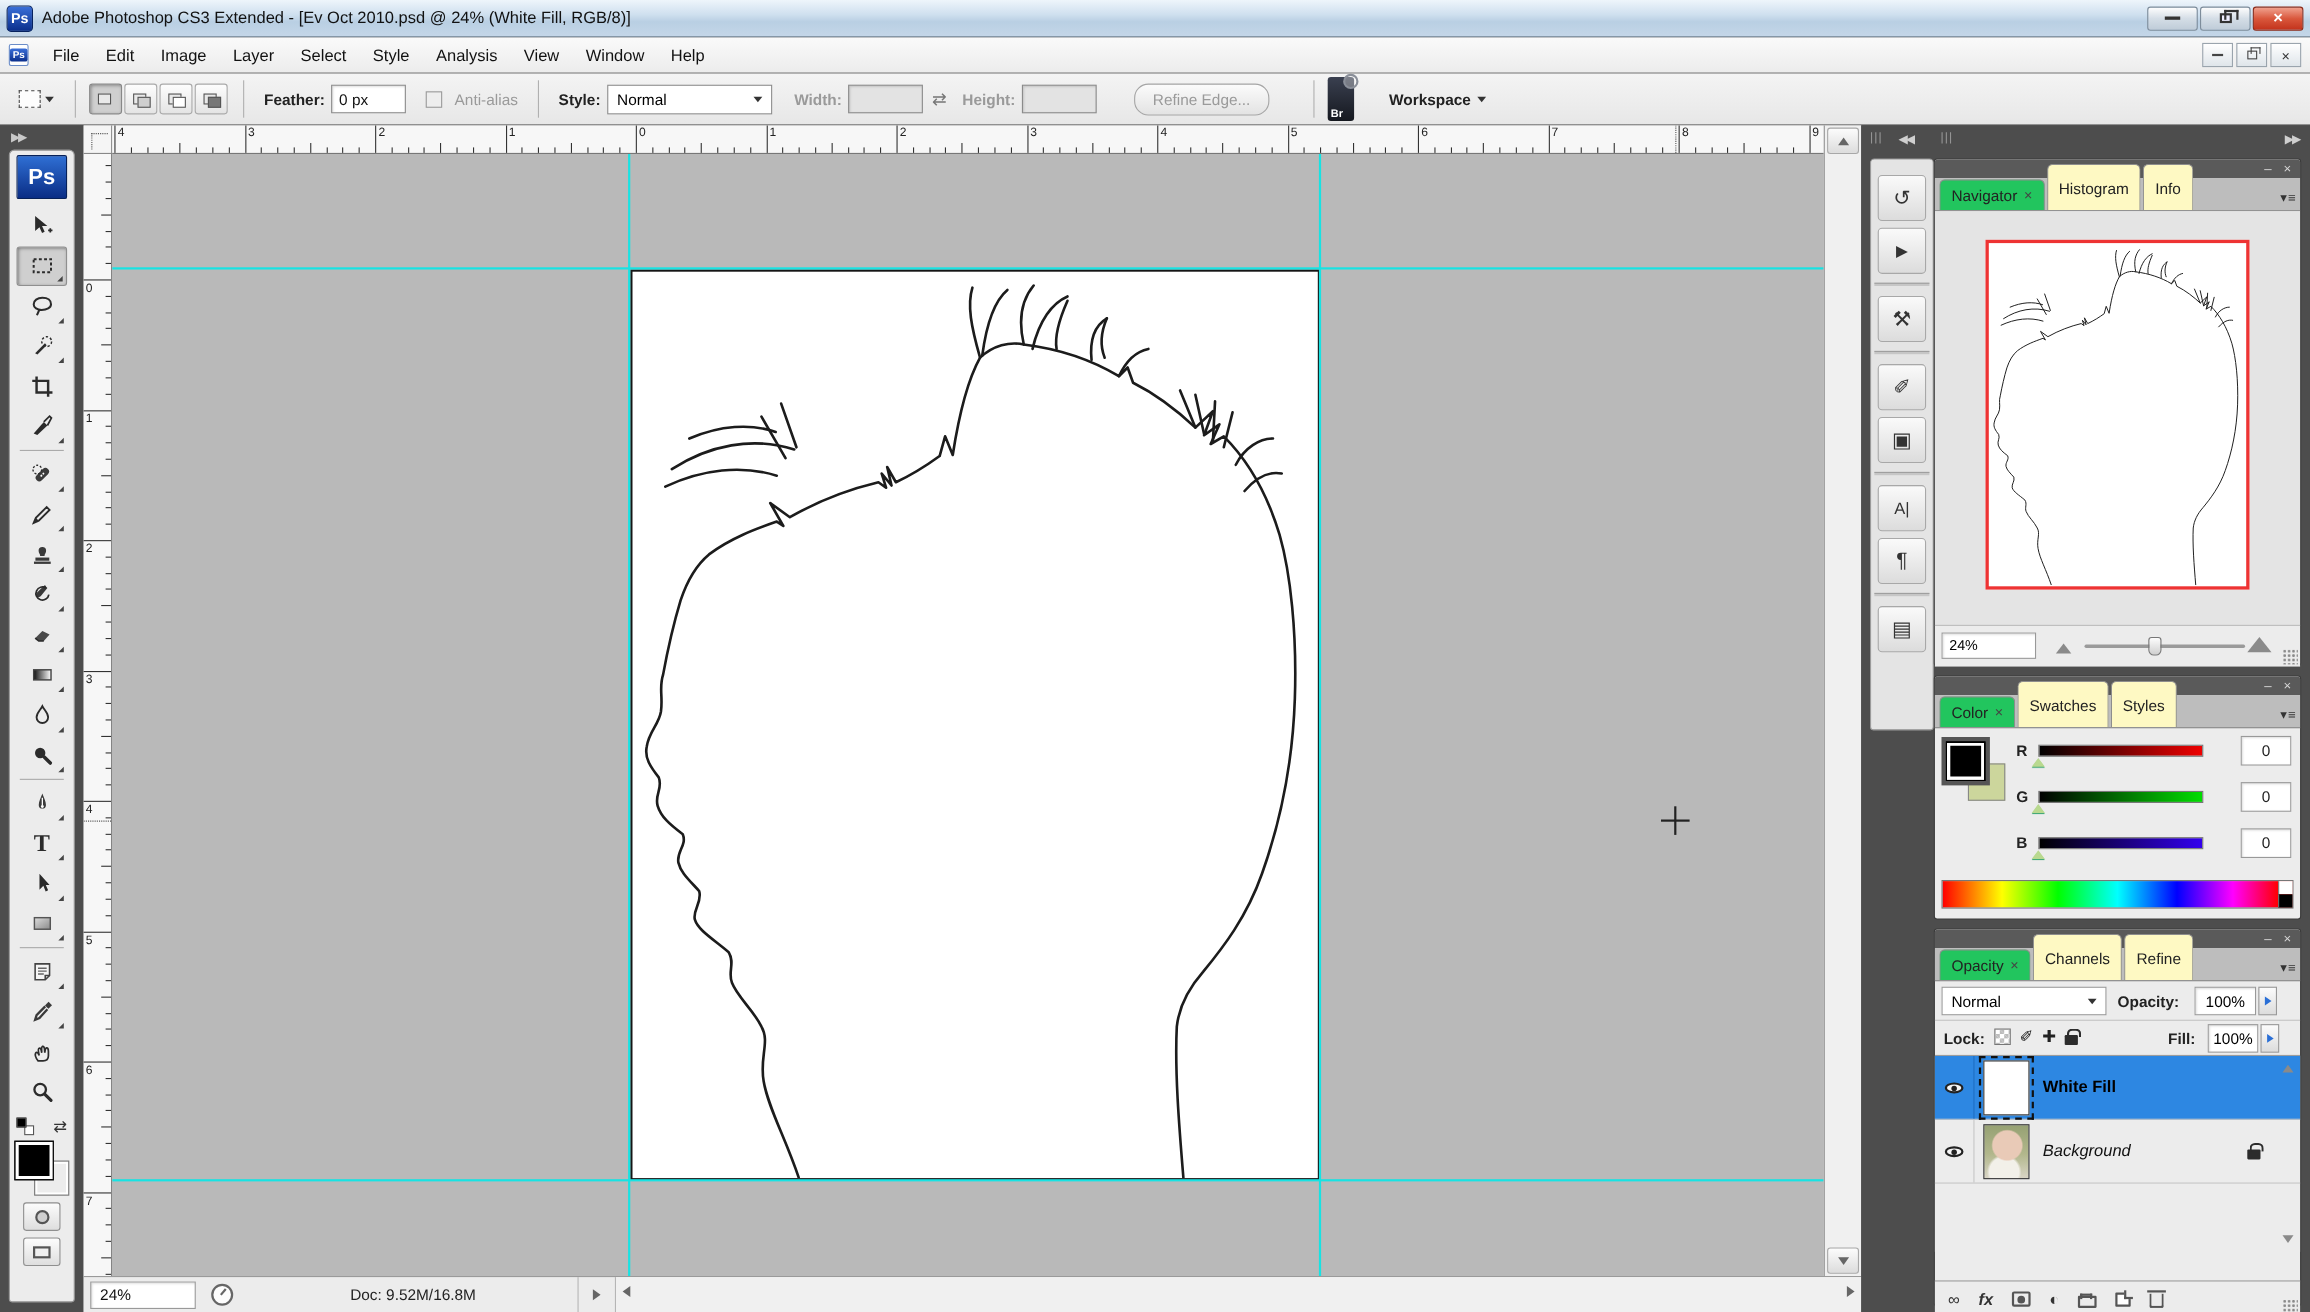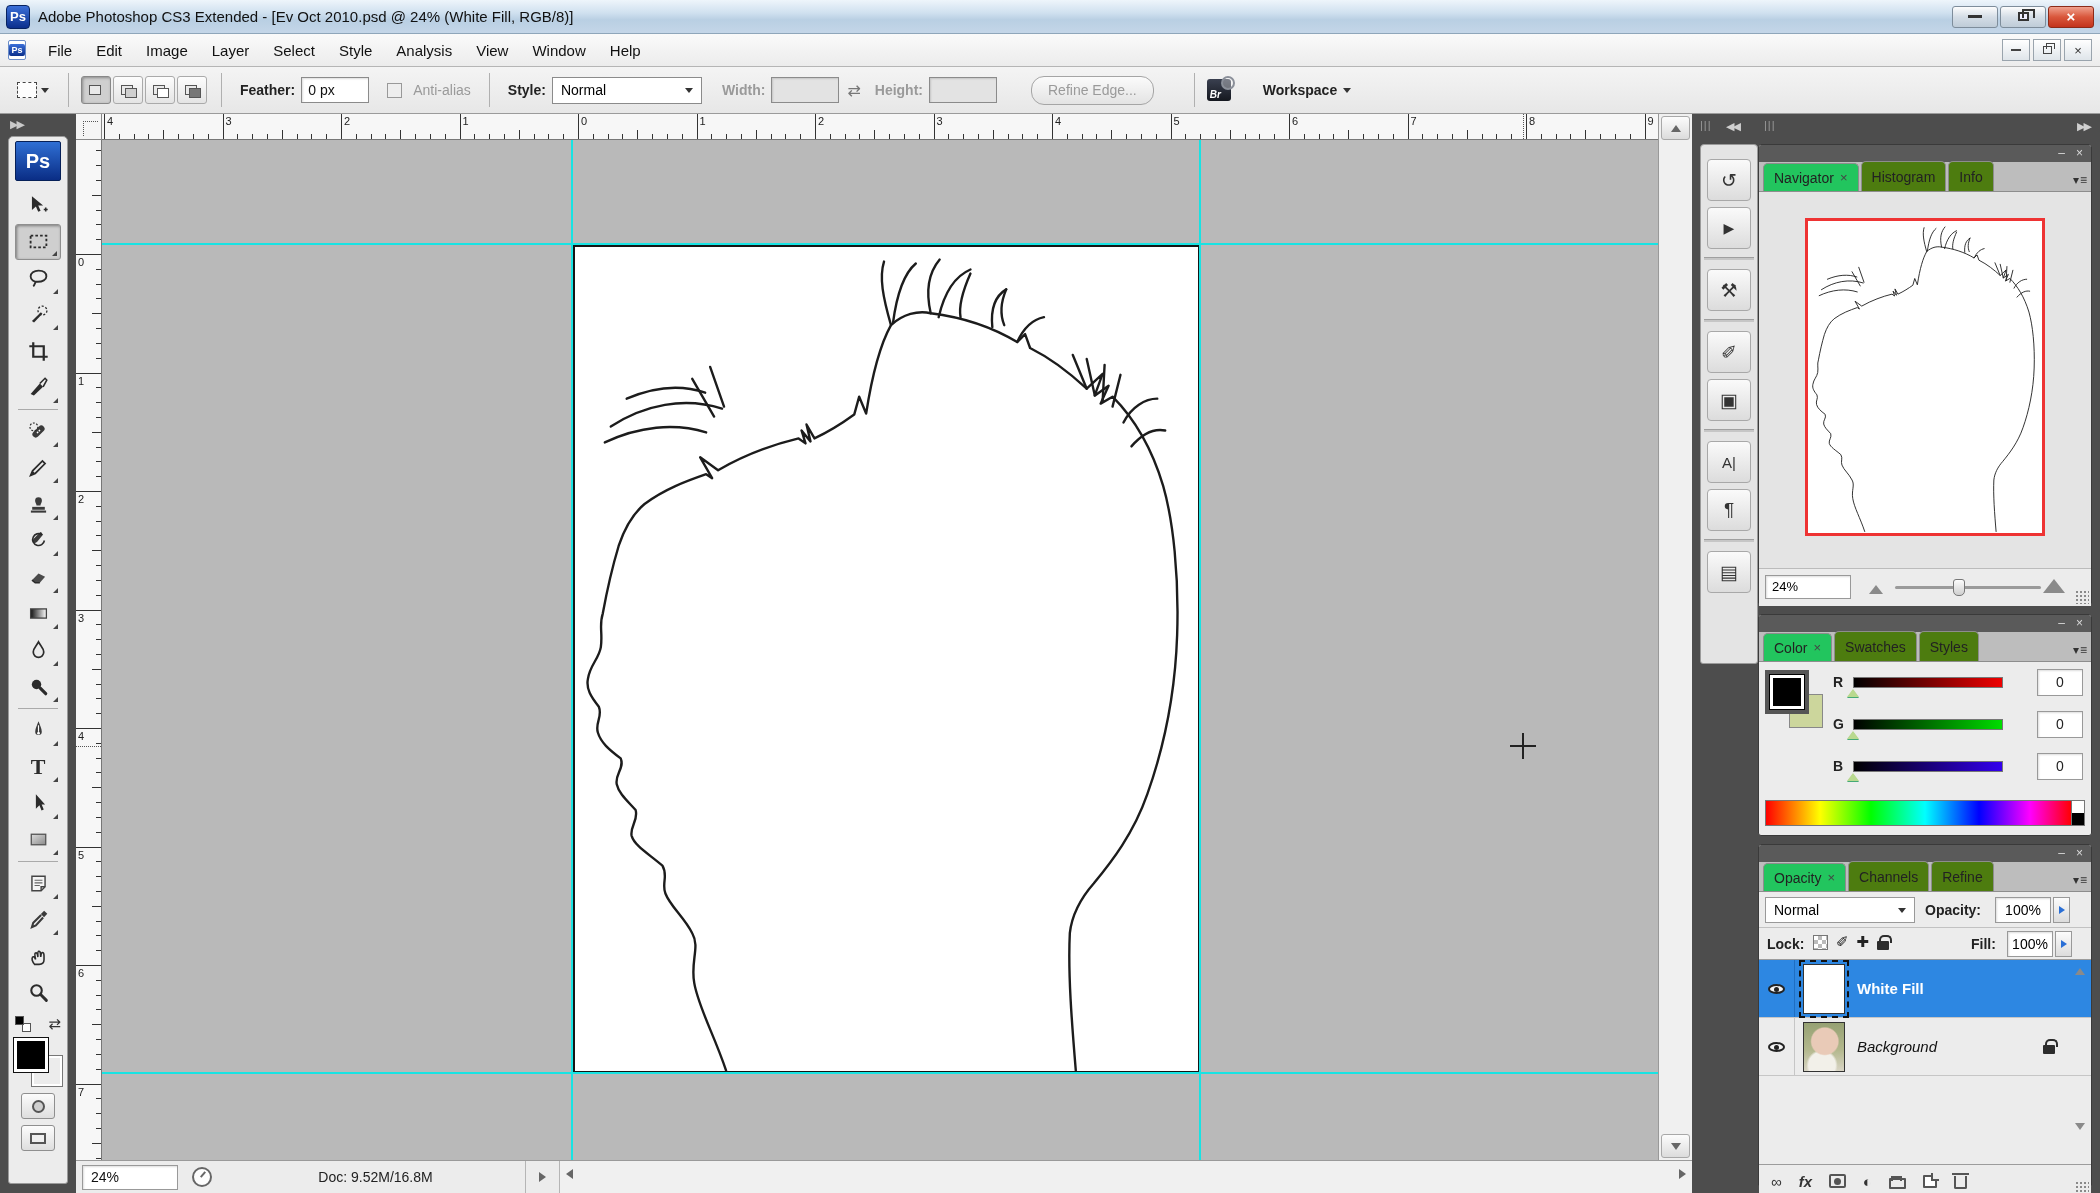--- a/index.html
+++ b/index.html
@@ -52,22 +52,22 @@
   .opt-label.dim, .dim { color:#9a9a9a; }
   .opt-input { width:68px; height:26px; background:#fff; border:1px solid #8b8b8b; box-shadow:inset 1px 1px 2px #00000022;
     font-size:14px; padding:4px 6px; color:#111; }
   .opt-input.disabled { background:#e3e3e3; color:#999; }
   .checkbox { width:15px; height:15px; border:1px solid #999; background:#eee; margin-right:5px; }
   .opt-select { width:150px; height:27px; background:#fff; border:1px solid #8b8b8b; display:flex; align-items:center;
     font-size:14px; padding:0 8px; justify-content:space-between; }
   .swap-glyph { font-size:16px; color:#777; margin:0 8px; }
   #refine-edge { height:29px; padding:0 16px; border:1px solid #a5a5a5; border-radius:13px;
     background:linear-gradient(#fbfbfb,#e3e3e3); font-size:14px; color:#9a9a9a; display:flex; align-items:center; }
-  #bridge-icon { width:24px; height:22px; background:linear-gradient(#3a4050,#15181f); color:#fff; font-size:10px; font-weight:bold;
-    border-radius:3px; display:flex; align-items:flex-end; justify-content:flex-start; padding:1px 3px; position:relative; margin-right:8px;font-style:italic; }
+  #bridge-icon { width:24px; height:40px; background:linear-gradient(#3a4050,#15181f); color:#fff; font-size:10px; font-weight:bold;
+    border-radius:3px; display:flex; align-items:flex-end; justify-content:flex-start; padding:1px 3px; position:relative; margin-right:8px; }
   #bridge-icon::after { content:""; position:absolute; right:-4px; top:-3px; width:10px; height:10px; border:2px solid #8a8f99; border-radius:50%; background:#ffffff55; }
   #workspace-btn { display:flex; align-items:center; gap:6px; font-size:14px; font-weight:bold; color:#222; }
 
   
   #main { position:absolute; left:0; top:114px; width:2100px; height:1079px; background:#4d4d4d; }
 
   
   #toolstrip { position:absolute; left:0; top:0; width:76px; height:1079px; background:#4d4d4d; }
   #tool-collapse { position:absolute; left:10px; top:4px; color:#c9c9c9; font-size:11px; letter-spacing:-2px; }
   #toolpanel { position:absolute; left:8px; top:22px; width:60px; height:1048px; background:#ececec;
@@ -146,22 +146,22 @@
   #iconstrip { position:absolute; left:8px; top:30px; width:58px; height:520px; background:#e4e4e4; border:1px solid #9a9a9a; border-radius:4px 4px 3px 3px; }
   .strip-btn { position:absolute; left:6px; width:44px; height:42px; border:1px solid #a8a8a8; border-radius:4px;
     background:linear-gradient(#fafafa,#dcdcdc); display:flex; align-items:center; justify-content:center; font-size:19px; color:#333; }
   .strip-sep { position:absolute; left:3px; width:50px; height:3px; background:#c6c6c6; border-top:1px solid #9f9f9f; }
 
   .panel-group { position:absolute; left:66px; width:334px; background:#ececec; border:1px solid #3a3a3a; border-radius:3px; }
   .panel-minibar { height:17px; background:#5a5a5a; position:relative; border-radius:2px 2px 0 0; }
   .panel-minibar .mini-ctrl { position:absolute; top:1px; color:#d9d9d9; font-size:12px; line-height:14px; }
   .mini-min { right:26px; } .mini-close { right:8px; }
   .tabrow { height:30px; background:#bdbdbd; display:flex; align-items:flex-end; padding:0 4px; position:relative; border-bottom:1px solid #8d8d8d; }
-  .tab { height:30px; display:flex; align-items:center; padding:0 10px; font-size:14px; color:#222;
-    background:#4d7c0f; border:1px solid #8d8d8d; border-bottom:none; border-radius:5px 5px 0 0; margin-right:2px; }
+  .tab { height:42px; display:flex; align-items:center; padding:0 10px; font-size:14px; color:#222;
+    background:#fef9c3; border:1px solid #8d8d8d; border-bottom:none; border-radius:5px 5px 0 0; margin-right:2px; }
   .tab.active { background:#22c55e; font-weight:normal; height:28px; }
   .tab .tab-close { margin-left:6px; color:#444; font-size:13px; }
   .panel-menu-btn { position:absolute; right:4px; bottom:4px; font-size:12px; color:#333; display:flex; align-items:center; gap:1px; }
 
   
   #navigator-group { top:30px; height:462px; }
   #nav-preview { position:relative; height:376px; background:#e4e4e4; }
   #nav-thumb { position:absolute; left:46px; top:26px; width:240px; height:318px; background:#fff; border:3px solid #e33; }
   #nav-thumb svg { width:100%; height:100%; display:block; }
   #nav-controls { position:relative; height:38px; border-top:1px solid #bbb; background:#ececec; }
@@ -220,21 +220,21 @@
   .eye { width:17px; height:10px; border:2px solid #222; border-radius:50%; position:relative; background:#f5f5f5; }
   .eye::after { content:""; position:absolute; left:4px; top:1px; width:5px; height:5px; background:#222; border-radius:50%; }
   .layer-thumb { width:42px; height:50px; border:1px solid #333; margin-left:8px; background:#fff; }
   .thumb-checker { background:linear-gradient(45deg,#ccc 25%,transparent 25%,transparent 75%,#ccc 75%),linear-gradient(45deg,#ccc 25%,#fff 25%,#fff 75%,#ccc 75%); background-size:12px 12px; background-position:0 0,6px 6px; }
   .thumb-selected { outline:2px dashed #111; outline-offset:2px; }
   .thumb-photo { background:
       radial-gradient(circle at 52% 38%, #e9cab7 0 36%, transparent 40%),
       radial-gradient(circle at 45% 88%, #f2f0e9 0 28%, transparent 33%),
       linear-gradient(180deg,#96a173 0%,#b2b78c 55%,#d9d5c5 100%); }
   .layer-name { font-size:15px; color:#111; margin-left:12px; }
-  .layer-row.selected .layer-name { color:#ffffff; font-weight:bold; }
+  .layer-row.selected .layer-name { color:#000000; font-weight:bold; }
   .layer-name.italic { font-style:italic; }
   .layer-lock { margin-left:auto; margin-right:36px; }
   .list-scroll-up { position:absolute; right:6px; top:8px; }
   .list-scroll-dn { position:absolute; right:6px; bottom:8px; }
   #layers-empty { height:26px; }
   #layers-bottombar { position:relative; height:33px; border-top:1px solid #9c9c9c; background:#ececec; display:flex; align-items:center; gap:17px; padding-left:12px; }
   .lb-icon { font-size:15px; color:#333; }
   .fx-icon { font-style:italic; font-weight:bold; font-size:15px; }
   .mask-icon { width:17px; height:14px; border:2px solid #555; border-radius:2px; display:flex; align-items:center; justify-content:center; }
   .mask-icon::after { content:""; width:7px; height:7px; border-radius:50%; background:#555; }

